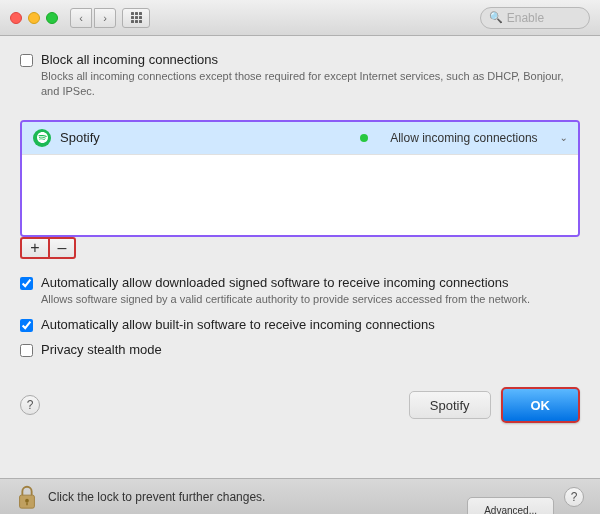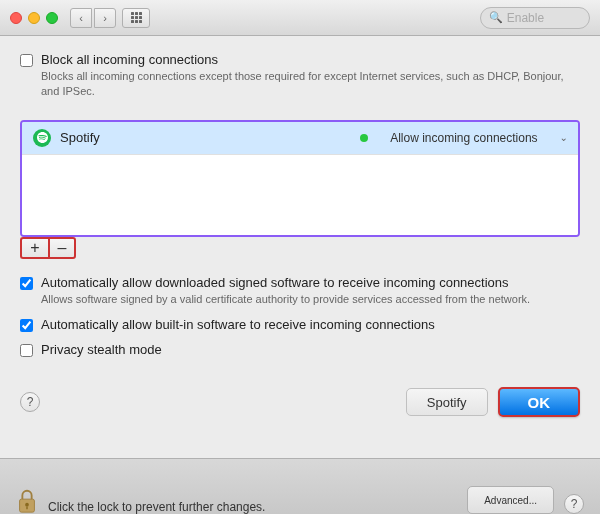--- a/index.html
+++ b/index.html
@@ -243,23 +243,23 @@
       font-size: 11px;
       color: #666;
       margin-top: 2px;
       line-height: 1.4;
     }
 
     
     .bottom-bar {
       background: linear-gradient(to bottom, #d8d8d8, #c8c8c8);
       border-top: 1px solid #b0b0b0;
-      height: 56px;
-      display: flex;
-      align-items: flex-end;
+      height: 36px;
+      display: flex;
+      align-items: center;
       padding: 0 16px;
       position: absolute;
       bottom: 0;
       left: 0;
       right: 0;
     }
     .lock-icon {
       width: 22px;
       height: 26px;
       margin-right: 10px;
@@ -328,24 +328,24 @@
       font-size: 13px;
       color: #333;
       cursor: pointer;
       height: 28px;
     }
     .ok-btn {
       background: linear-gradient(to bottom, #5bb8ff, #0071e3);
       border: 2px solid #cc3333;
       border-radius: 5px;
       padding: 5px 28px;
-      font-size: 15px;
+      font-size: 13px;
       color: white;
       cursor: pointer;
-      height: 30px;
+      height: 36px;
       font-weight: 600;
       box-shadow: 0 1px 2px rgba(0,0,0,0.2);
     }
 
     .content-wrapper {
       height: 466px;
       padding: 16px 20px;
       display: flex;
       flex-direction: column;
     }

